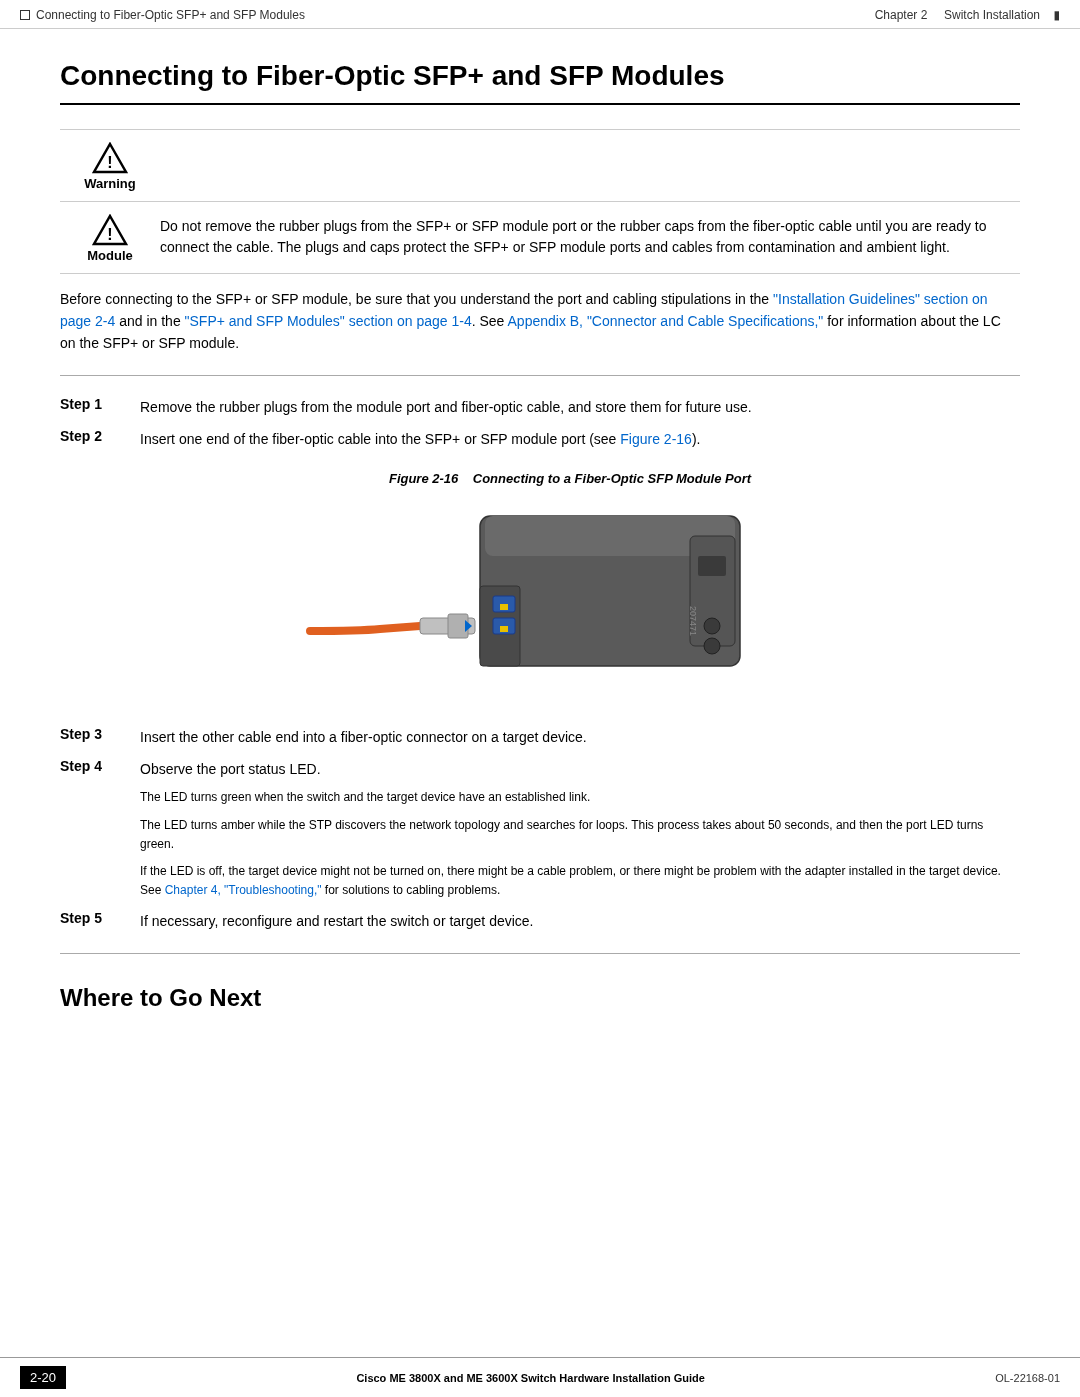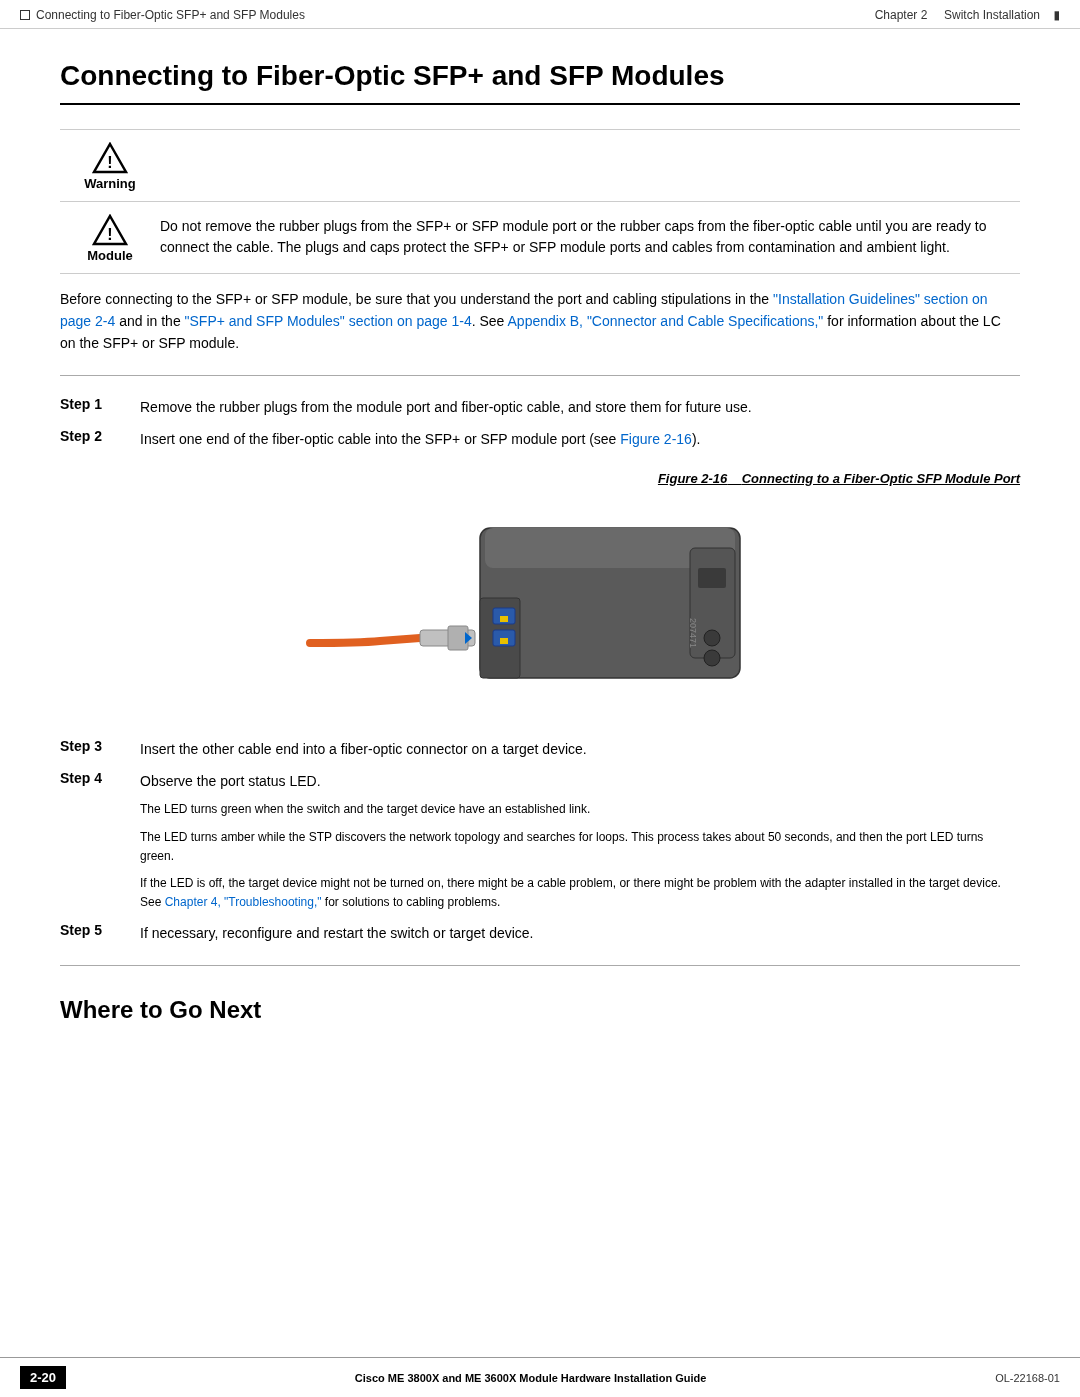--- a/index.html
+++ b/index.html
@@ -134,24 +134,22 @@
     }
 
     
     .figure-container {
       text-align: center;
       margin: 20px 0 20px 0;
     }
     .figure-caption {
       font-size: 13px;
       font-weight: bold;
-      margin-bottom: 12px;
-      text-align: right;
+      text-align: center;
       padding-left: 60px;
-      text-decoration: underline;
     }
     .figure-caption span {
       font-style: italic;
     }
 
     
     .step-sub-para {
       margin-top: 8px;
       font-size: 12px;
       line-height: 1.6;
@@ -188,21 +186,21 @@
       padding: 8px 20px;
       border-top: 1px solid #999;
       font-size: 11px;
       color: #333;
     }
     .footer-page-box {
       background: #000;
       color: #fff;
       padding: 4px 10px;
       font-size: 13px;
-      font-weight: bold;
+      font-weight: normal;
     }
     .footer-center {
       font-size: 11px;
       font-weight: bold;
       color: #000;
     }
     .footer-right {
       font-size: 11px;
       color: #333;
       text-align: right;
@@ -338,15 +336,15 @@
 
   <hr class="section-divider">
 
   <h2 class="section-heading">Where to Go Next</h2>
 
 
 </div>
 
 <div class="footer">
   <div class="footer-page-box">2-20</div>
-  <div class="footer-center">Cisco ME 3800X and ME 3600X Module Hardware Installation Guide</div>
+  <div class="footer-center">Cisco ME 3800X and ME 3600X Switch Hardware Installation Guide</div>
   <div class="footer-right">OL-22168-01</div>
 </div>
 
 </body></html>

